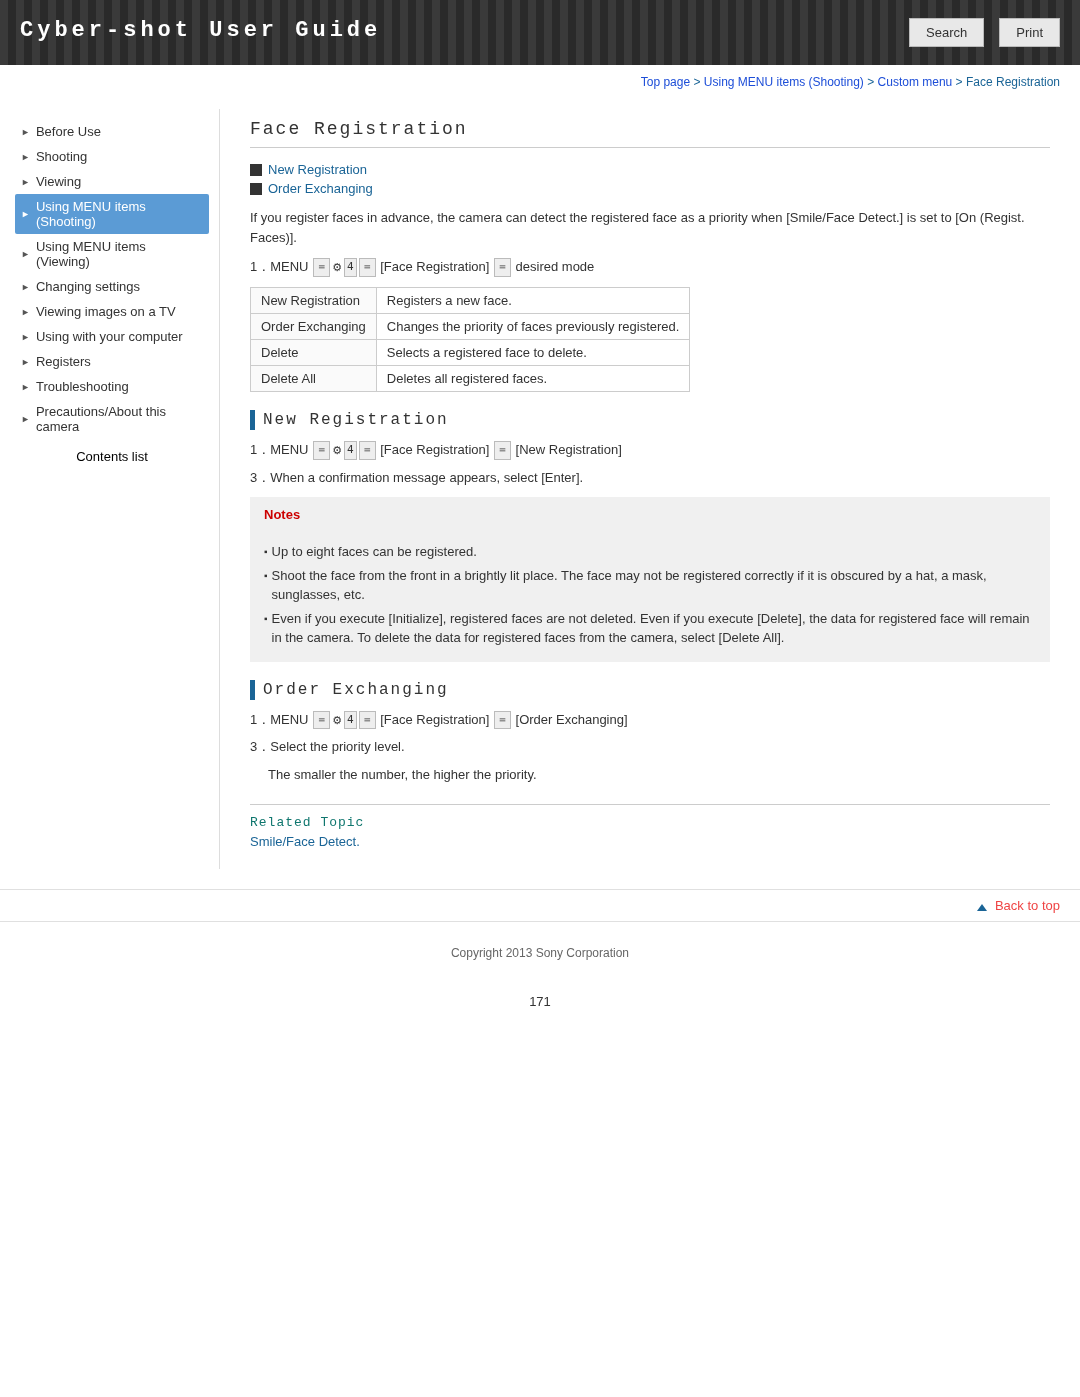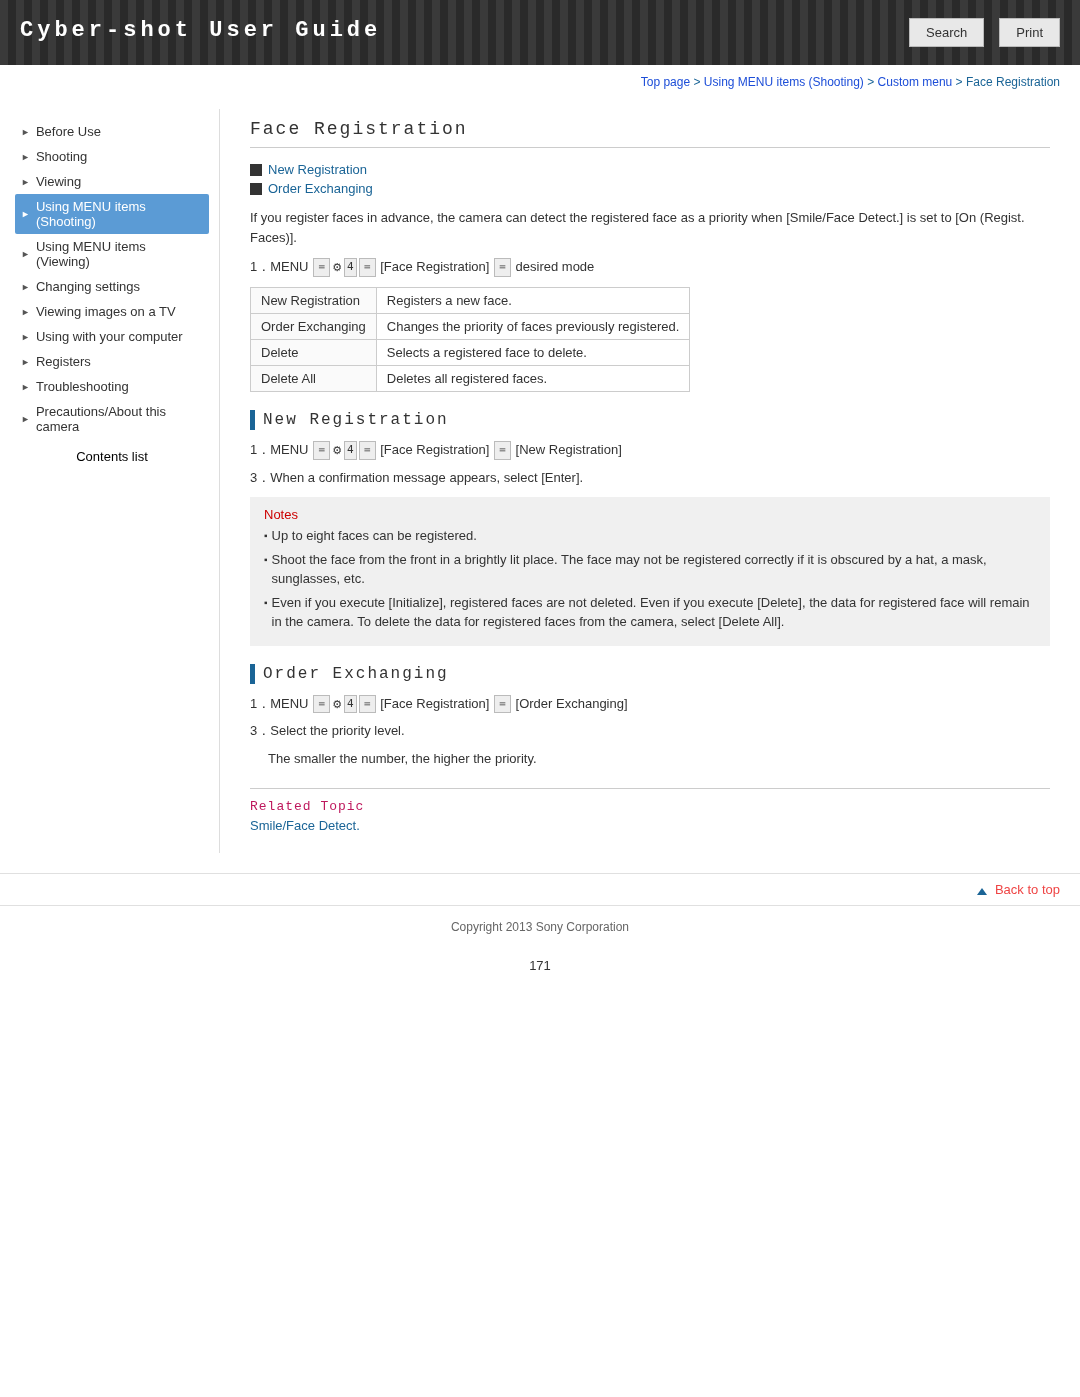--- a/index.html
+++ b/index.html
@@ -164,22 +164,22 @@
     
     .notes-box {
       background: #f0f0f0;
       border: none;
       padding: 10px 14px;
       margin: 10px 0 16px 0;
       font-size: 13px;
     }
     .notes-title {
       color: #c00;
-      font-weight: normal;
-      margin-bottom: 4px;
+      font-weight: bold;
+      margin-bottom: 20px;
       font-size: 13px;
     }
     .notes-item {
       display: flex;
       align-items: flex-start;
       margin-bottom: 4px;
       line-height: 1.5;
     }
     .notes-item .note-bullet {
       font-size: 10px;
@@ -191,21 +191,21 @@
     
     .related-topic {
       border-top: 1px solid #ccc;
       margin-top: 20px;
       padding-top: 10px;
     }
     .related-topic-title {
       font-family: 'Courier New', monospace;
       font-size: 13px;
       letter-spacing: 1px;
-      color: #be185d;
+      color: #0f766e;
       margin-bottom: 4px;
     }
     .related-link {
       color: #1a6496;
       text-decoration: none;
       font-size: 13px;
     }
 
     
     .back-to-top-bar {
@@ -227,21 +227,21 @@
       border-left: 5px solid transparent;
       border-right: 5px solid transparent;
       border-bottom: 7px solid #1a6496;
       margin-right: 4px;
       vertical-align: middle;
     }
 
     
     .footer {
       text-align: center;
-      padding: 14px;
+      padding: 24px;
       font-size: 12px;
       color: #666;
       border-top: 1px solid #e0e0e0;
     }
     .page-number {
       text-align: center;
       padding: 10px;
       font-size: 13px;
       color: #333;
     }

